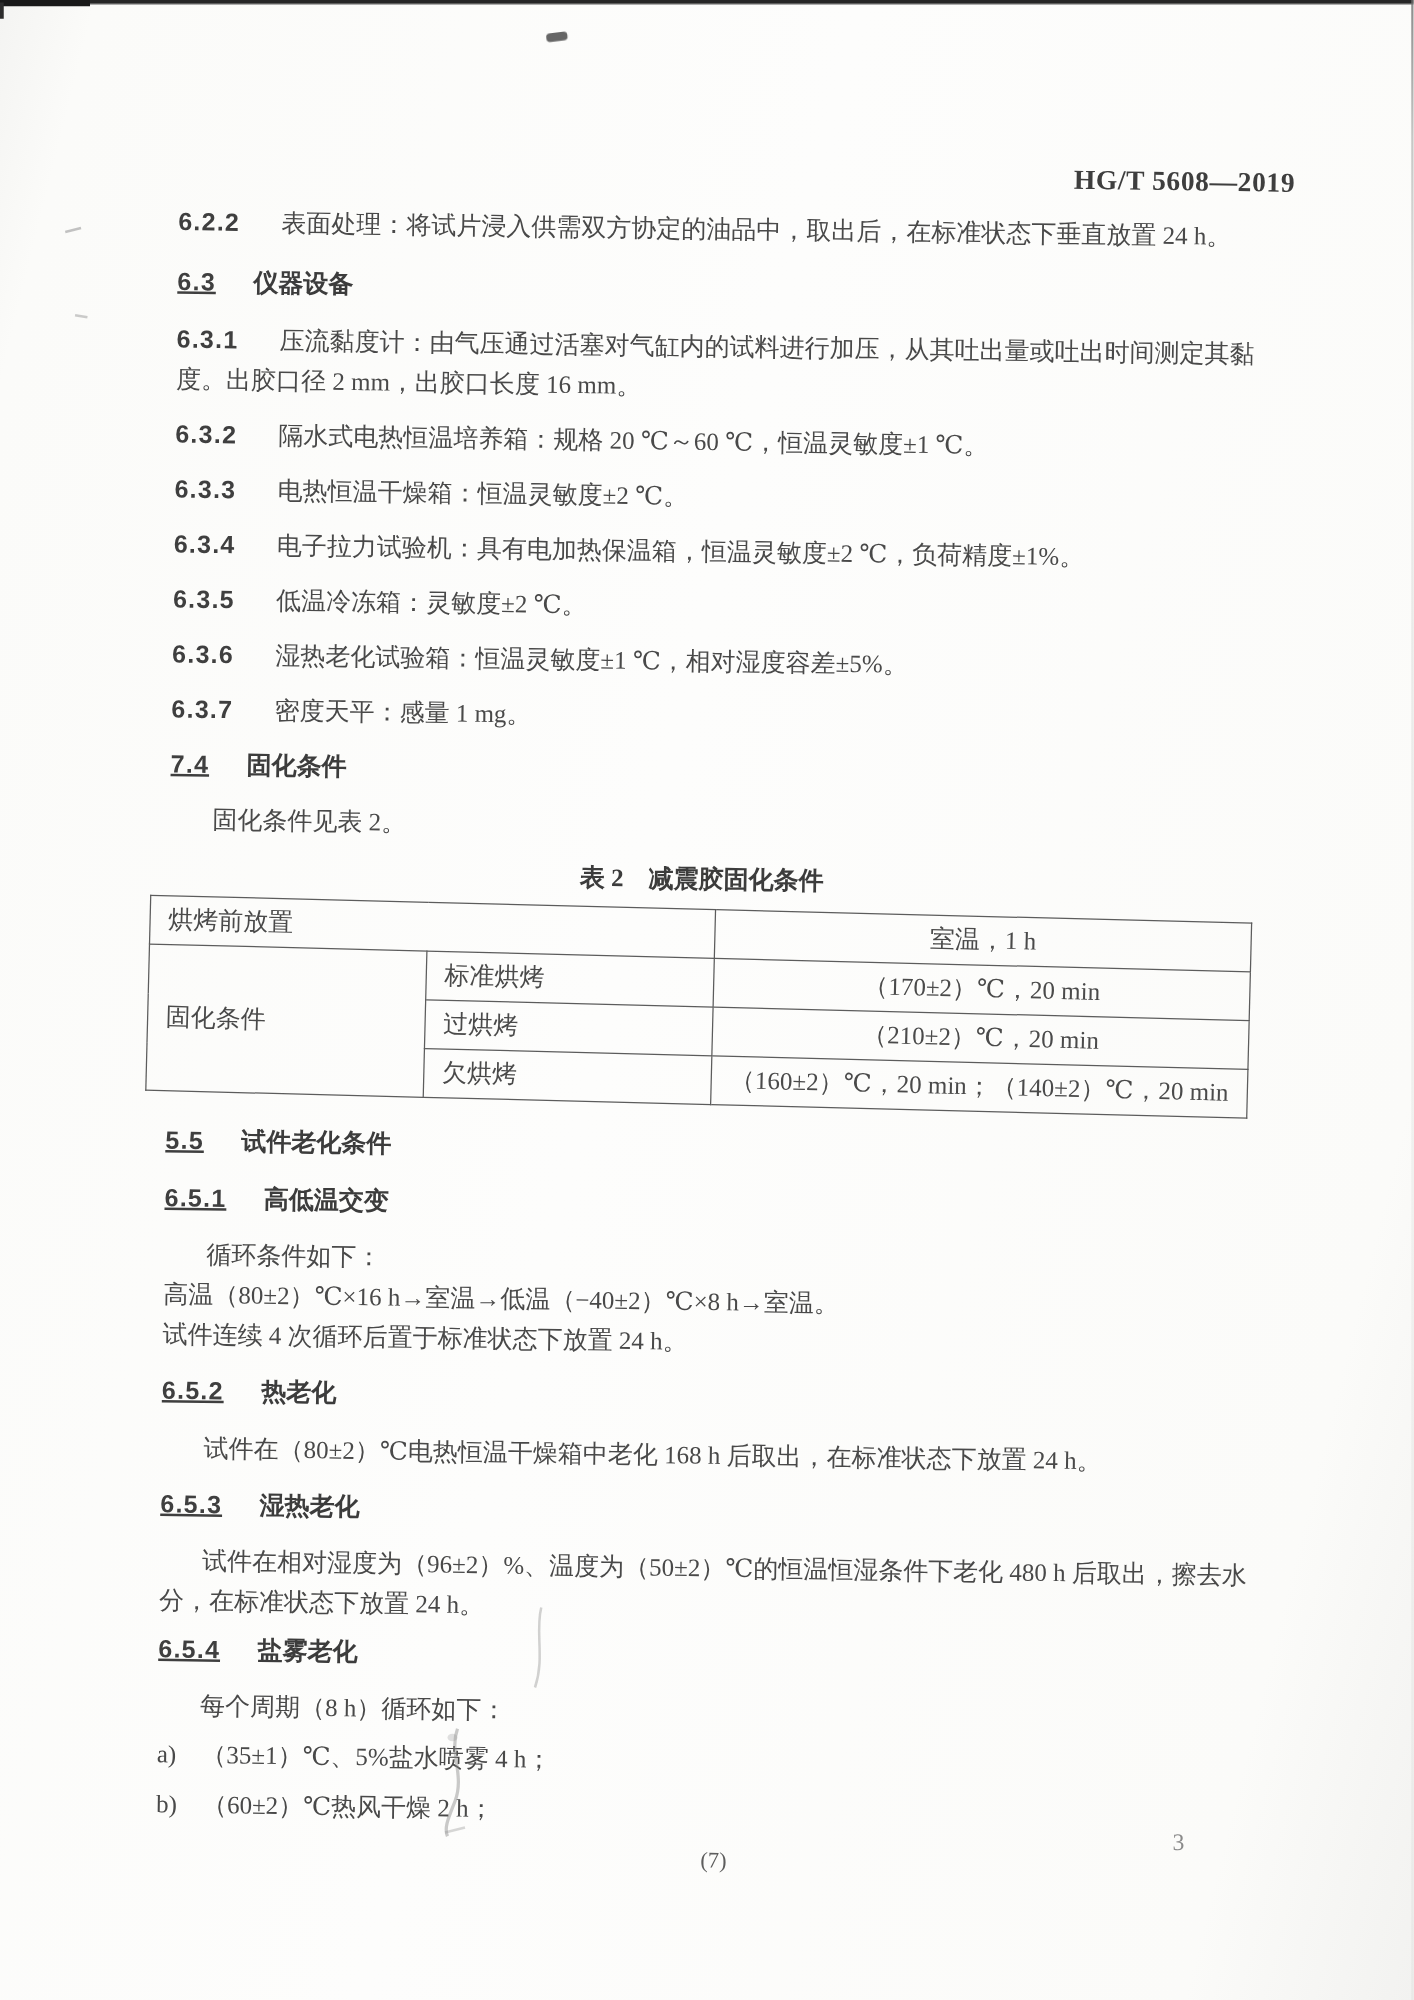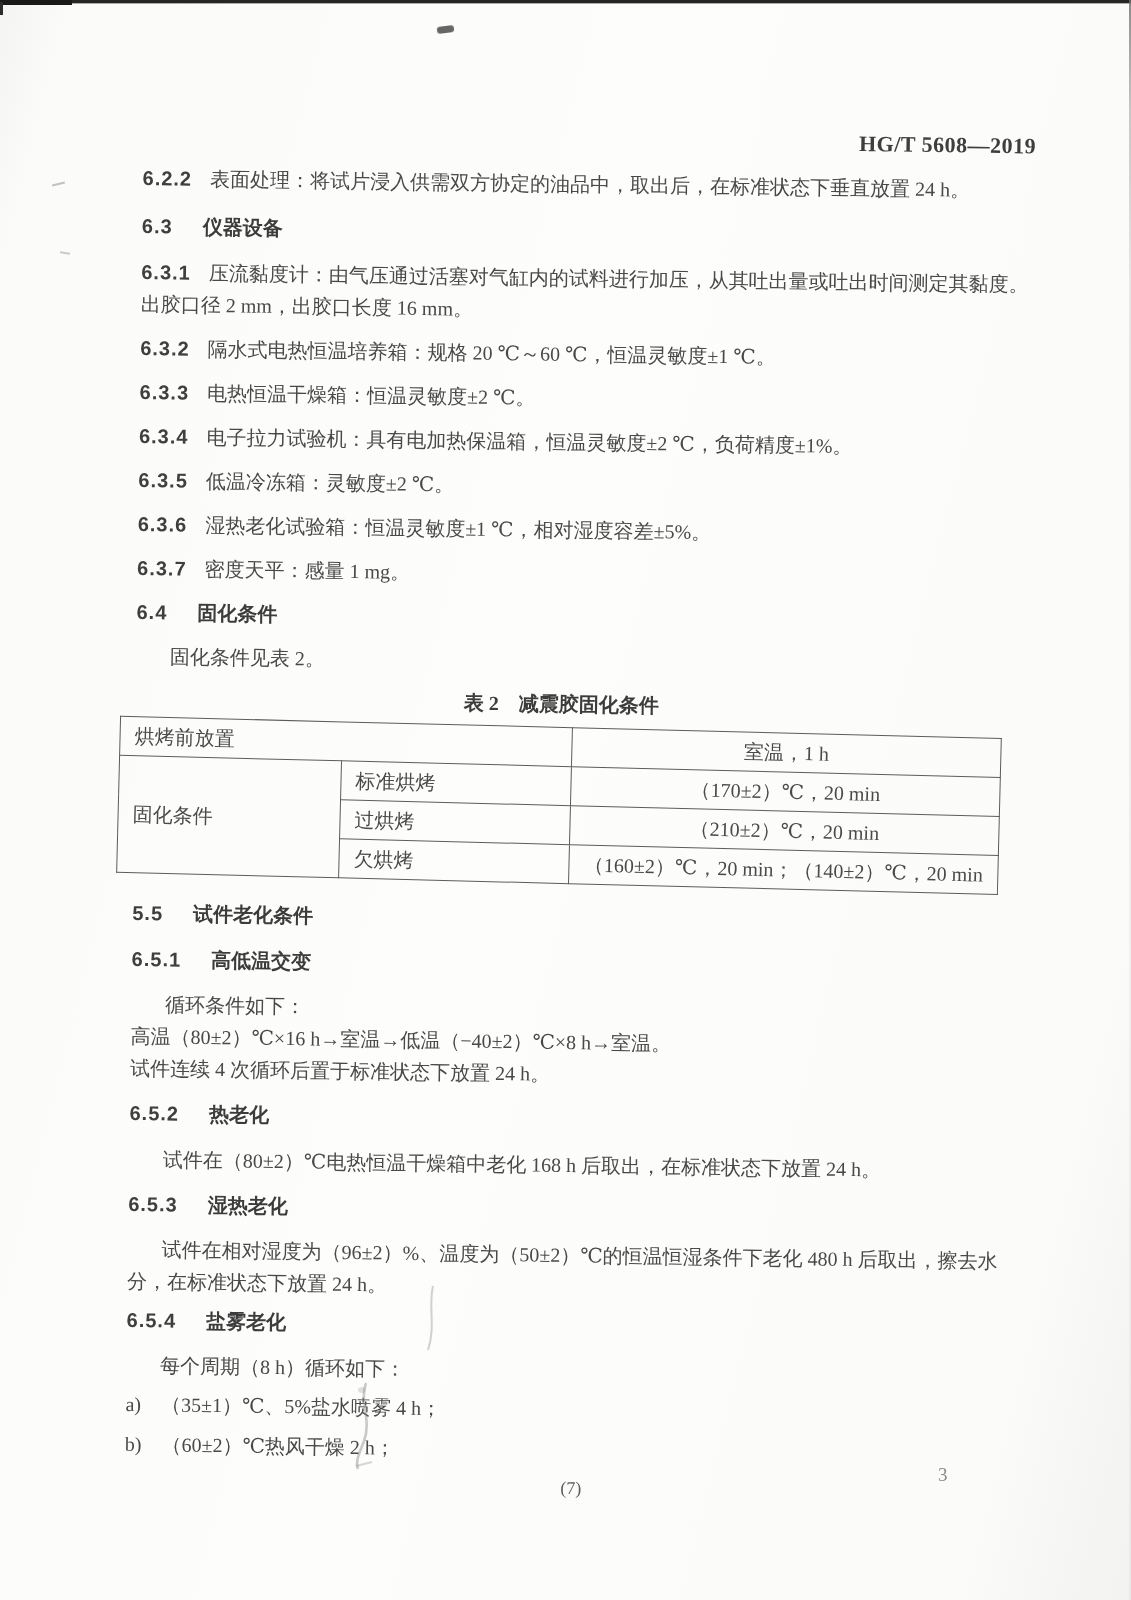--- a/index.html
+++ b/index.html
@@ -10,23 +10,23 @@
     color:#494949;
   }
   .content {
     position:absolute; top:0; left:0; width:1131px; box-sizing:border-box;
     padding:0 95px 0 143px;
     transform:rotate(0.8deg); transform-origin:143px 150px;
     font-size:20px; line-height:32px;
   }
   p { margin:0; }
   .hgt { margin-top:118px; text-align:right; font-weight:bold; font-size:22px; color:#3e3e3e; letter-spacing:.5px; }
-  .num { font-family:"Liberation Sans","DejaVu Sans",sans-serif; font-weight:bold; color:#3f3f3f; margin-right:18px; letter-spacing:1px; white-space:nowrap; }
+  .num { font-family:"Liberation Sans","DejaVu Sans",sans-serif; font-weight:bold; color:#3f3f3f; margin-right:33px; letter-spacing:1px; white-space:nowrap; }
   .hd { font-weight:bold; color:#3c3c3c; }
-  .hd .num { margin-right:30px; }
+  .hd .num { margin-right:30px;text-decoration:underline; }
   .indent { text-indent:34px; }
   .list .marker { margin-right:20px; }
   .caption { text-align:center; font-weight:bold; color:#3c3c3c; font-size:20px; width:882px; margin-left:-15px; margin-top:10px; }
   table.t2 {
     width:882px; margin-left:-15px; margin-top:2px;
     border-collapse:collapse; table-layout:fixed;
     transform:rotate(0.65deg); transform-origin:0 0;
     font-size:20px; color:#4a4a4a;
   }
   table.t2 td { border:1px solid #5c5c5c; padding:3px 14px; height:32px; line-height:26px; }
@@ -67,21 +67,21 @@
     <p class="clause" style="margin-top:12px"><span class="num">6.3.3</span><span>电热恒温干燥箱：恒温灵敏度±2 ℃。</span></p>
 
     <p class="clause" style="margin-top:12px"><span class="num">6.3.4</span><span>电子拉力试验机：具有电加热保温箱，恒温灵敏度±2 ℃，负荷精度±1%。</span></p>
 
     <p class="clause" style="margin-top:12px"><span class="num">6.3.5</span><span>低温冷冻箱：灵敏度±2 ℃。</span></p>
 
     <p class="clause" style="margin-top:12px"><span class="num">6.3.6</span><span>湿热老化试验箱：恒温灵敏度±1 ℃，相对湿度容差±5%。</span></p>
 
     <p class="clause" style="margin-top:12px"><span class="num">6.3.7</span><span>密度天平：感量 1 mg。</span></p>
 
-    <p class="hd" style="margin-top:12px"><span class="num">6.4</span><span>固化条件</span></p>
+    <p class="hd" style="margin-top:12px"><span class="num">7.4</span><span>固化条件</span></p>
 
     <p class="indent" style="margin-top:12px">固化条件见表 2。</p>
 
     <p class="caption">表 2　减震胶固化条件</p>
 
     <table class="t2">
       <colgroup>
           <col style="width:222px">
           <col style="width:230px">
           <col>

